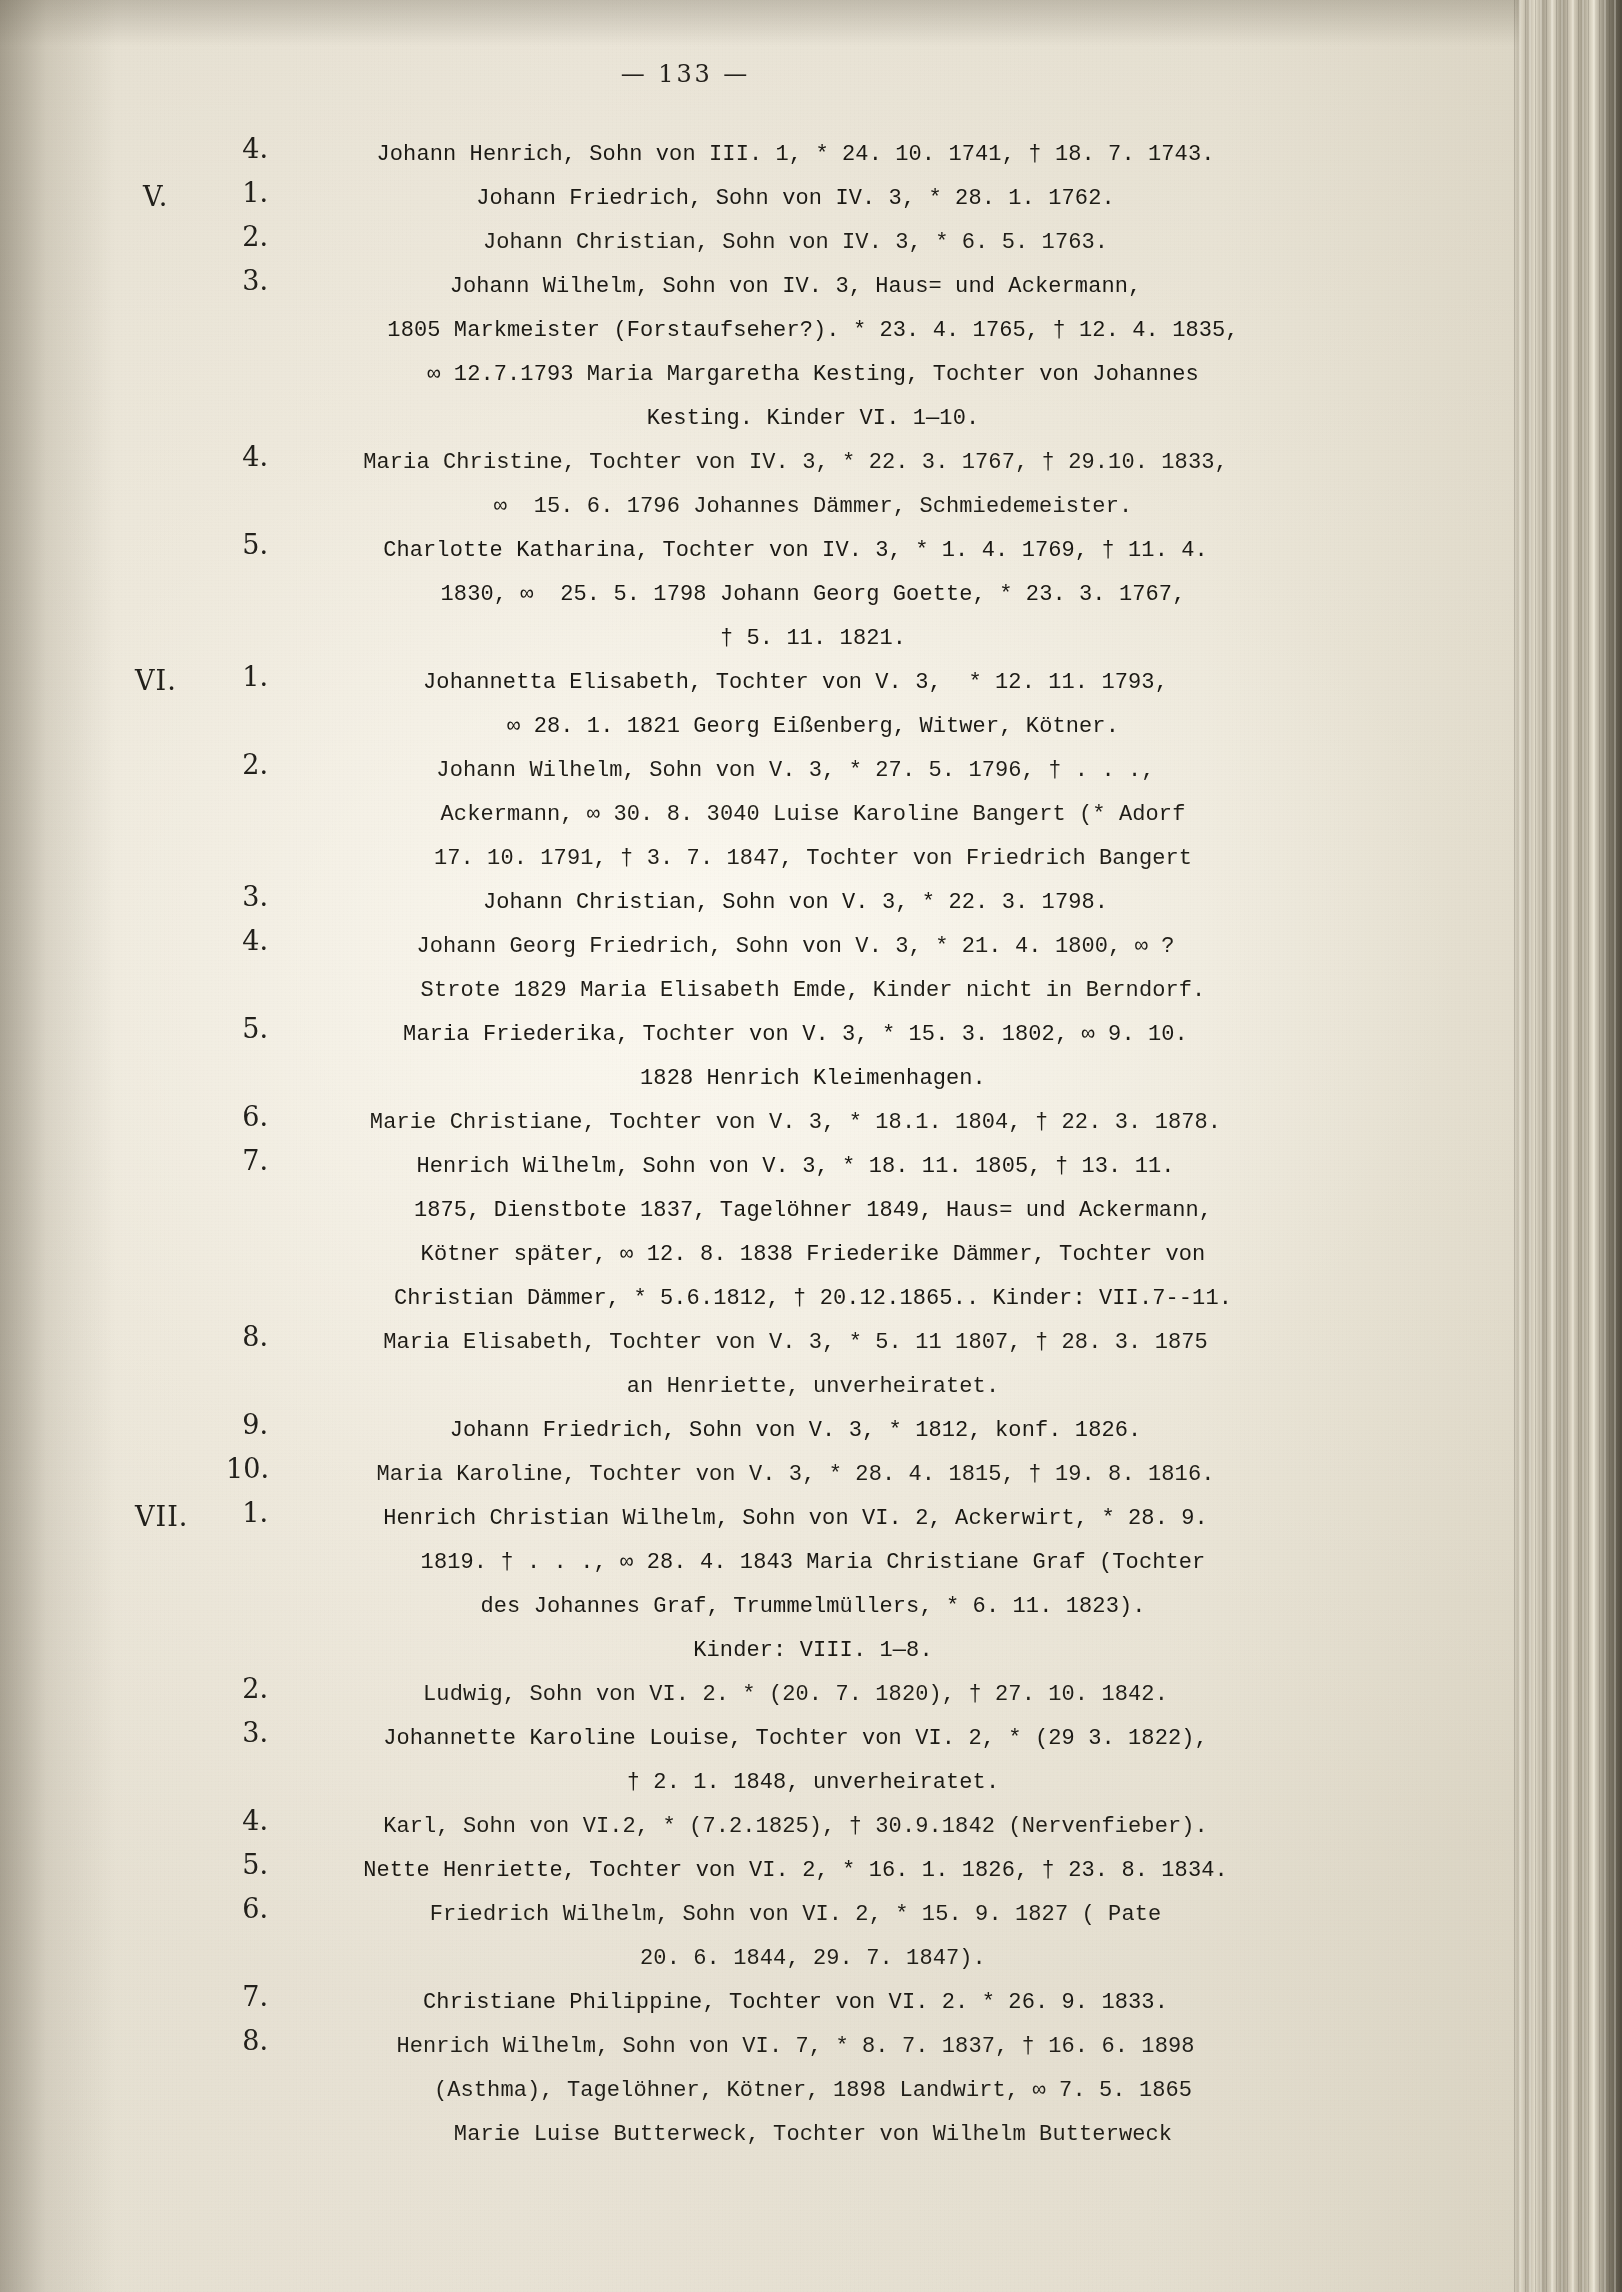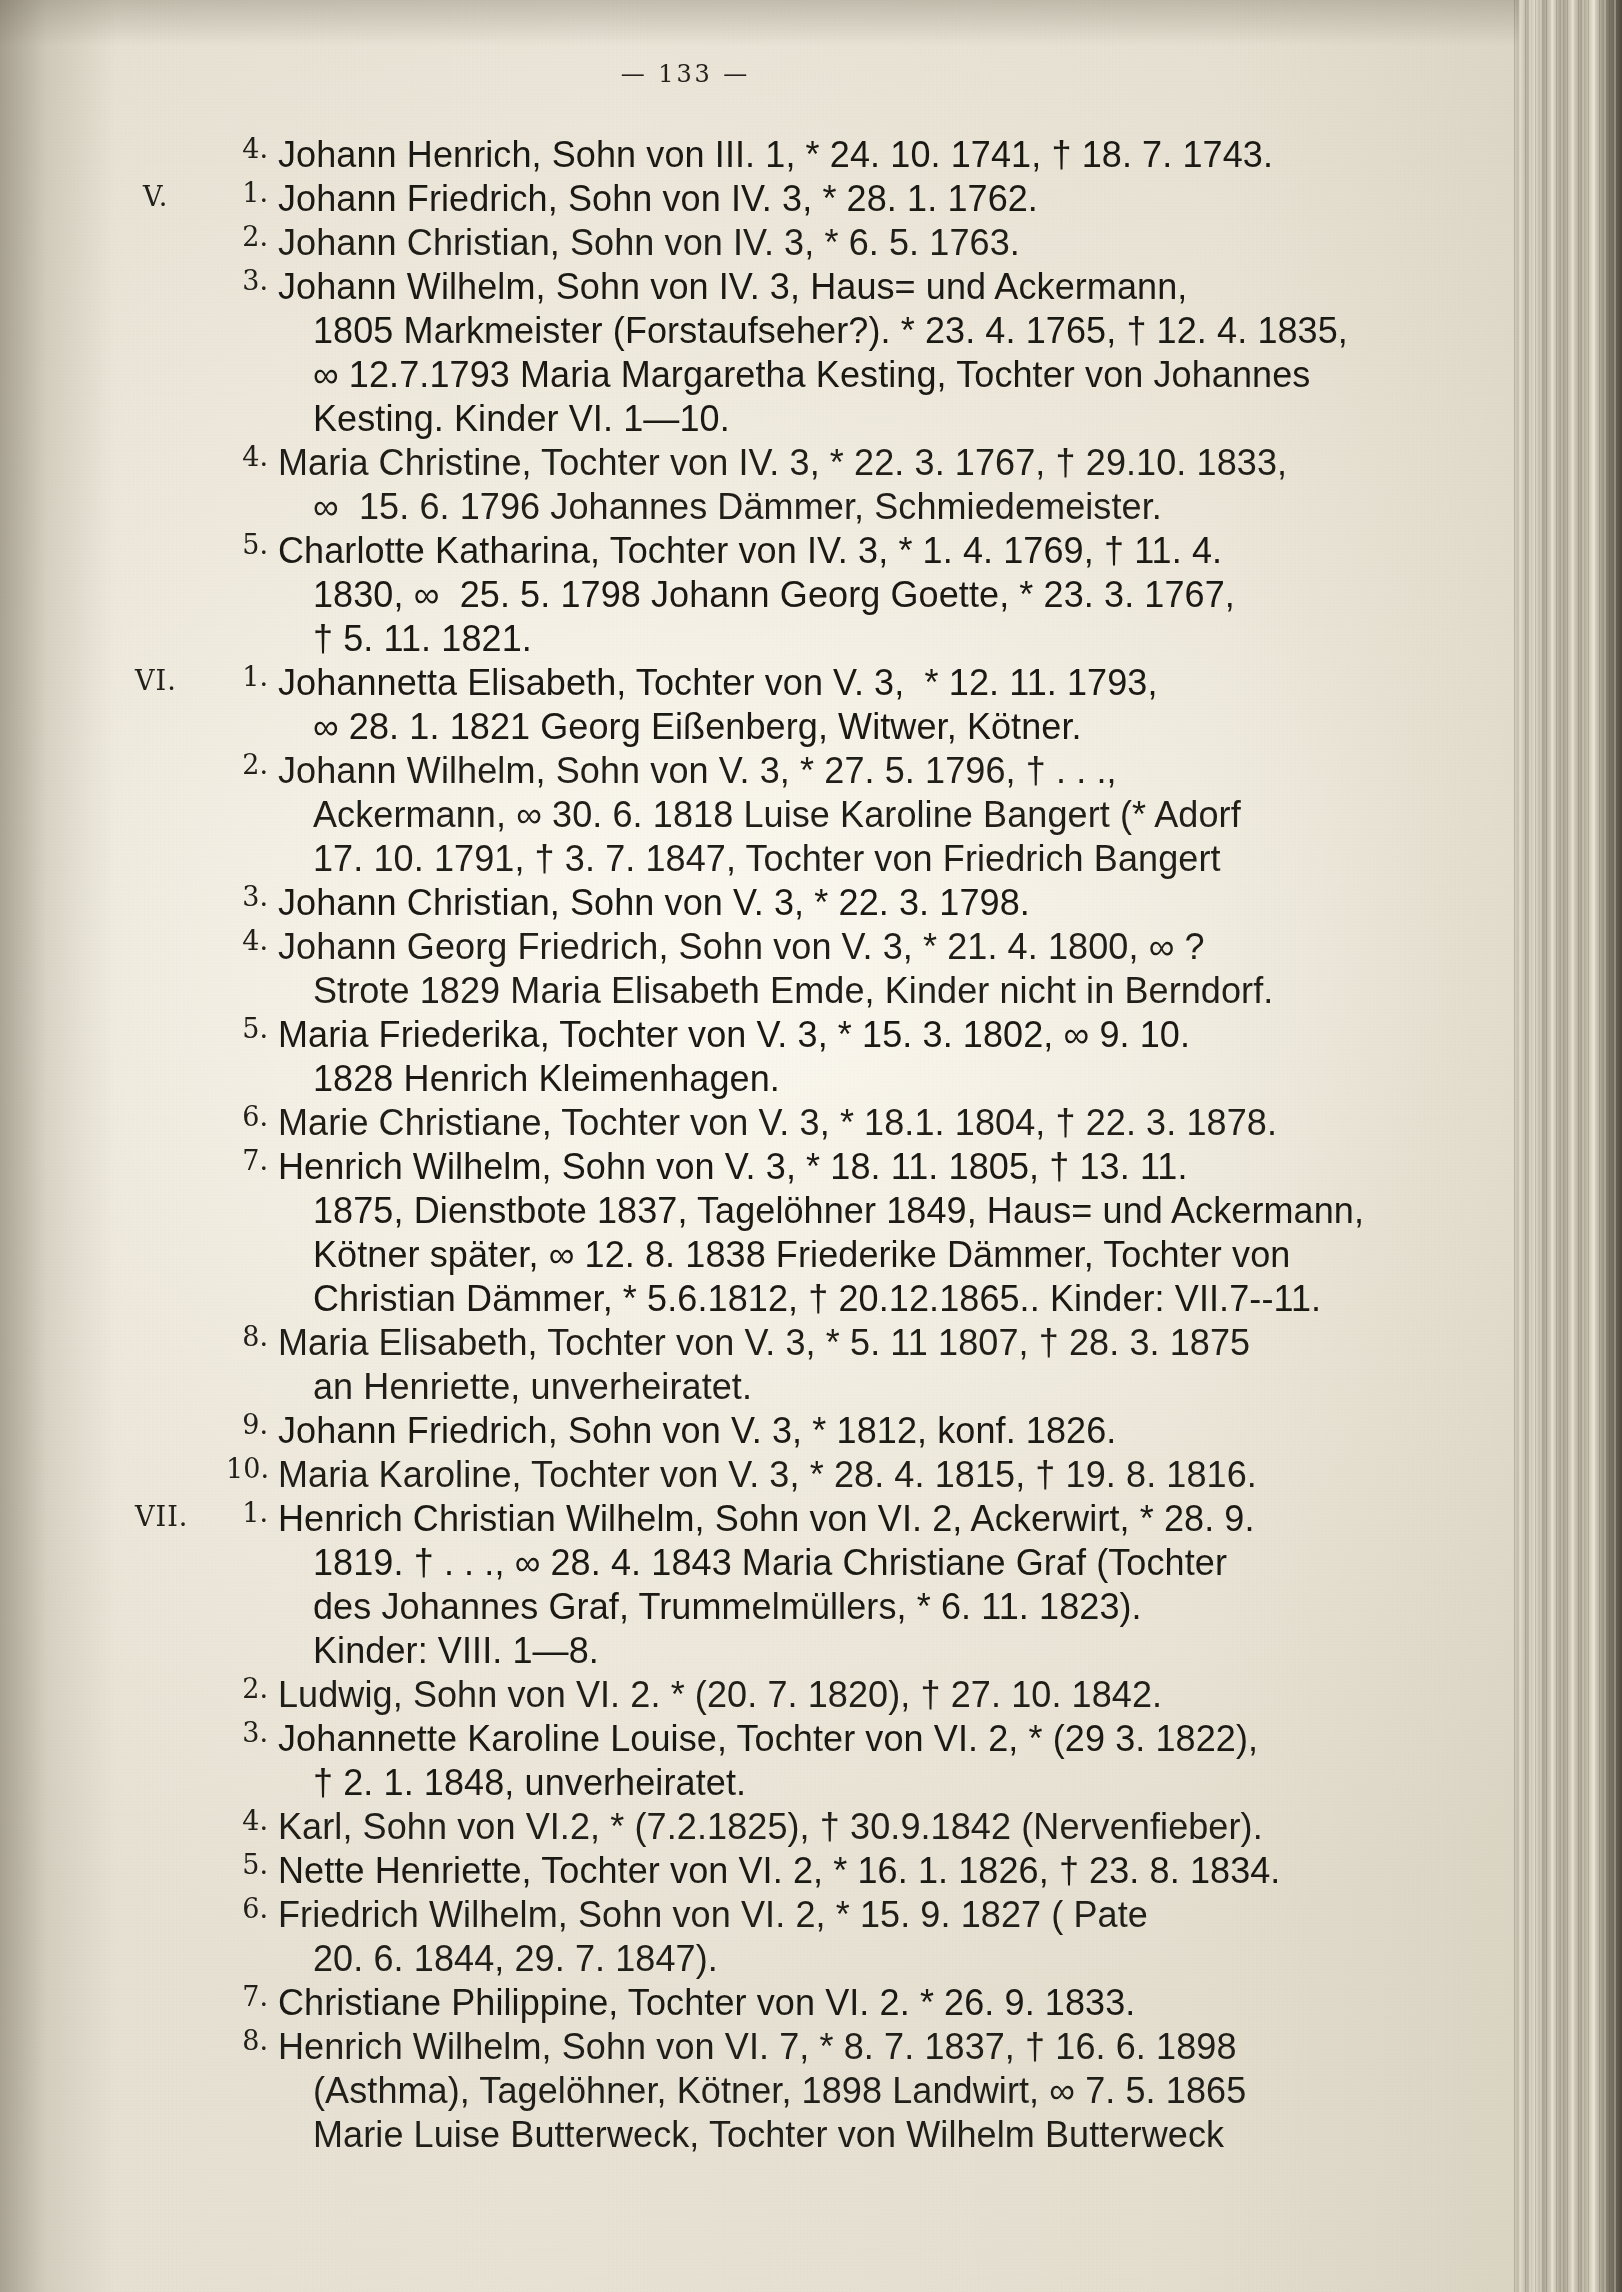--- a/index.html
+++ b/index.html
@@ -139,26 +139,27 @@
     color: #22201b;
   }
   .entry .num.wide { left: 201px; width: 68px; }
 
   .entry .body {
     margin-left: 278px;
     width: 1035px;
   }
 
   .ln {
-    font-family: Liberation Sans, sans-serif;
-    font-size: 36px;
+    font-family: Liberation Mono, monospace;
+    font-size: 22px;
     line-height: 44px;
     color: #1d1b17;
     white-space: pre;
     letter-spacing: 0.1px;
+    text-align: center;
   }
   .ln.ind { padding-left: 35px; }
 
   
   .entry:nth-child(odd) .ln { color: #1b1914; }
   .entry:nth-child(even) .ln { color: #201e18; }
 </style>
 </head>
 <body>
 
@@ -230,21 +231,21 @@
               <div class="body">
                 <div class="ln">Johannetta Elisabeth, Tochter von V. 3,  * 12. 11. 1793,</div>
                 <div class="ln ind">∞ 28. 1. 1821 Georg Eißenberg, Witwer, Kötner.</div>
               </div>
               <div class="roman vi">VI.</div>
             </div>
             <div class="entry">
               <div class="num">2.</div>
               <div class="body">
                 <div class="ln">Johann Wilhelm, Sohn von V. 3, * 27. 5. 1796, † . . .,</div>
-                <div class="ln ind">Ackermann, ∞ 30. 6. 1818 Luise Karoline Bangert (* Adorf</div>
+                <div class="ln ind">Ackermann, ∞ 30. 8. 3040 Luise Karoline Bangert (* Adorf</div>
                 <div class="ln ind">17. 10. 1791, † 3. 7. 1847, Tochter von Friedrich Bangert</div>
               </div>
             </div>
             <div class="entry">
               <div class="num">3.</div>
               <div class="body">
                 <div class="ln">Johann Christian, Sohn von V. 3, * 22. 3. 1798.</div>
               </div>
             </div>
             <div class="entry">

